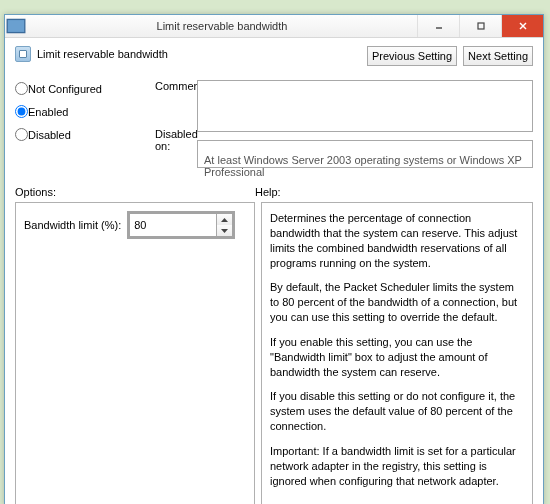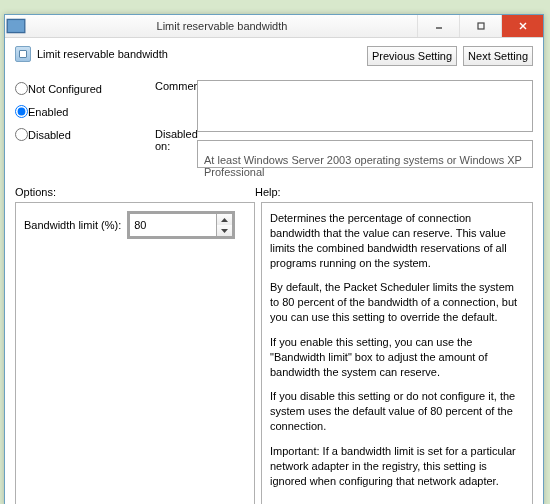--- a/index.html
+++ b/index.html
@@ -131,21 +131,21 @@
               <button class="spinner-btn">
                 <svg viewBox="0 0 7 4">
                     <polygon points="0,0 7,0 3.5,4" fill="#444"></polygon>
                   </svg>
               </button>
             </div>
           </div>
         </div>
       </div>
       <div class="panel help-panel">
-        <p>Determines the percentage of connection bandwidth that the value can reserve. This value limits the combined bandwidth reservations of all programs running on the system.</p>
+        <p>Determines the percentage of connection bandwidth that the system can reserve. This adjust limits the combined bandwidth reservations of all programs running on the system.</p>
         <p>By default, the Packet Scheduler limits the system to 80 percent of the bandwidth of a connection, but you can use this setting to override the default.</p>
         <p>If you enable this setting, you can use the "Bandwidth limit" box to adjust the amount of bandwidth the system can reserve.</p>
         <p>If you disable this setting or do not configure it, the system uses the default value of 80 percent of the connection.</p>
         <p>Important: If a bandwidth limit is set for a particular network adapter in the registry, this setting is ignored when configuring that network adapter.</p>
       </div>
     </div>
 
   </div>
 
 </div>

